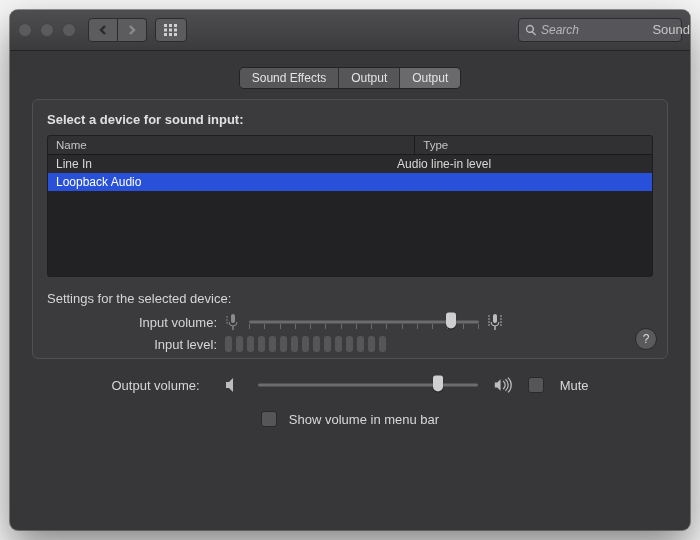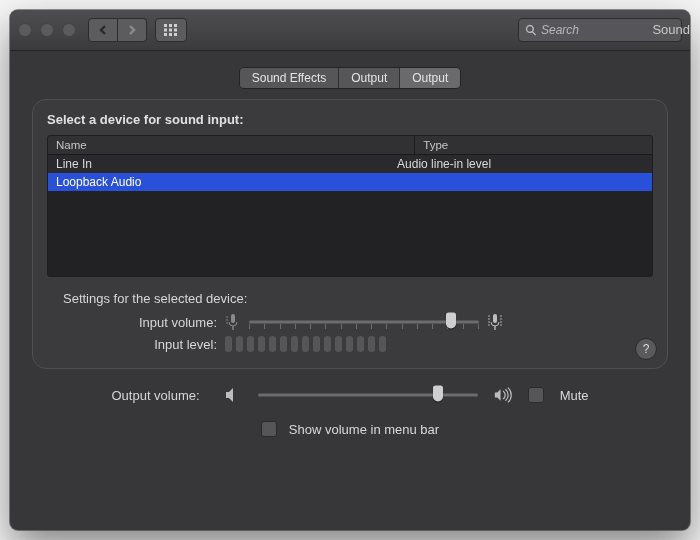--- a/index.html
+++ b/index.html
@@ -57,39 +57,39 @@
   .tabs{display:flex;justify-content:center;}
   .tabseg{display:flex;border-radius:5px;overflow:hidden;border:1px solid #232325;}
   .tab{
     padding:3px 12px;background:#565659;color:#e4e4e6;font-size:12px;
     border-right:1px solid #2f2f31;cursor:default;
   }
   .tab:last-child{border-right:none;}
   .tab.active{background:#6a6a6d;}
   
   .groupbox{
-    border:1px solid #505053;border-radius:14px;
-    padding:12px 14px 12px;position:relative;
+    border:1px solid #505053;border-radius:6px;
+    padding:12px 14px 2px;position:relative;
     background:#3b3b3e;
   }
   .group-title{color:#e0e0e2;font-weight:600;font-size:13px;margin-bottom:8px;}
   .devtable{
     border:1px solid #1e1e20;border-radius:3px;overflow:hidden;
     background:#222224;height:140px;display:flex;flex-direction:column;
   }
   .dthead{display:flex;background:#313133;font-size:11.5px;border-bottom:1px solid #1a1a1c;}
   .dth{padding:3px 8px;color:#c5c5c7;}
   .col-name{flex:0 0 58%;border-right:1px solid #1a1a1c;}
   .col-type{flex:1;}
   .dtrow{display:flex;font-size:12px;padding:2px 8px;}
   .dtrow .c1{flex:0 0 58%;}
   .dtrow .c2{flex:1;}
   .dtrow.alt{background:#2a2a2c;}
   .dtrow.sel{background:#2850d8;color:#fff;}
-  .sub-title{margin:14px 16px 6px;color:#d6d6d8;font-size:13px;}
+  .sub-title{margin:14px 0 6px;color:#d6d6d8;font-size:13px;}
   .ctrlrow{display:flex;align-items:center;margin:4px 0;}
   .lbl{width:170px;text-align:right;color:#d6d6d8;font-size:13px;padding-right:8px;}
   .slider{
     position:relative;flex:1;max-width:230px;height:20px;
     display:flex;align-items:center;
   }
   .track{position:absolute;left:0;right:0;top:50%;height:3px;background:#6c6c6f;border-radius:2px;transform:translateY(-50%);}
   .ticks{position:absolute;left:0;right:0;top:12px;display:flex;justify-content:space-between;}
   .ticks i{width:1px;height:5px;background:#6c6c6f;display:block;}
   .thumb{

